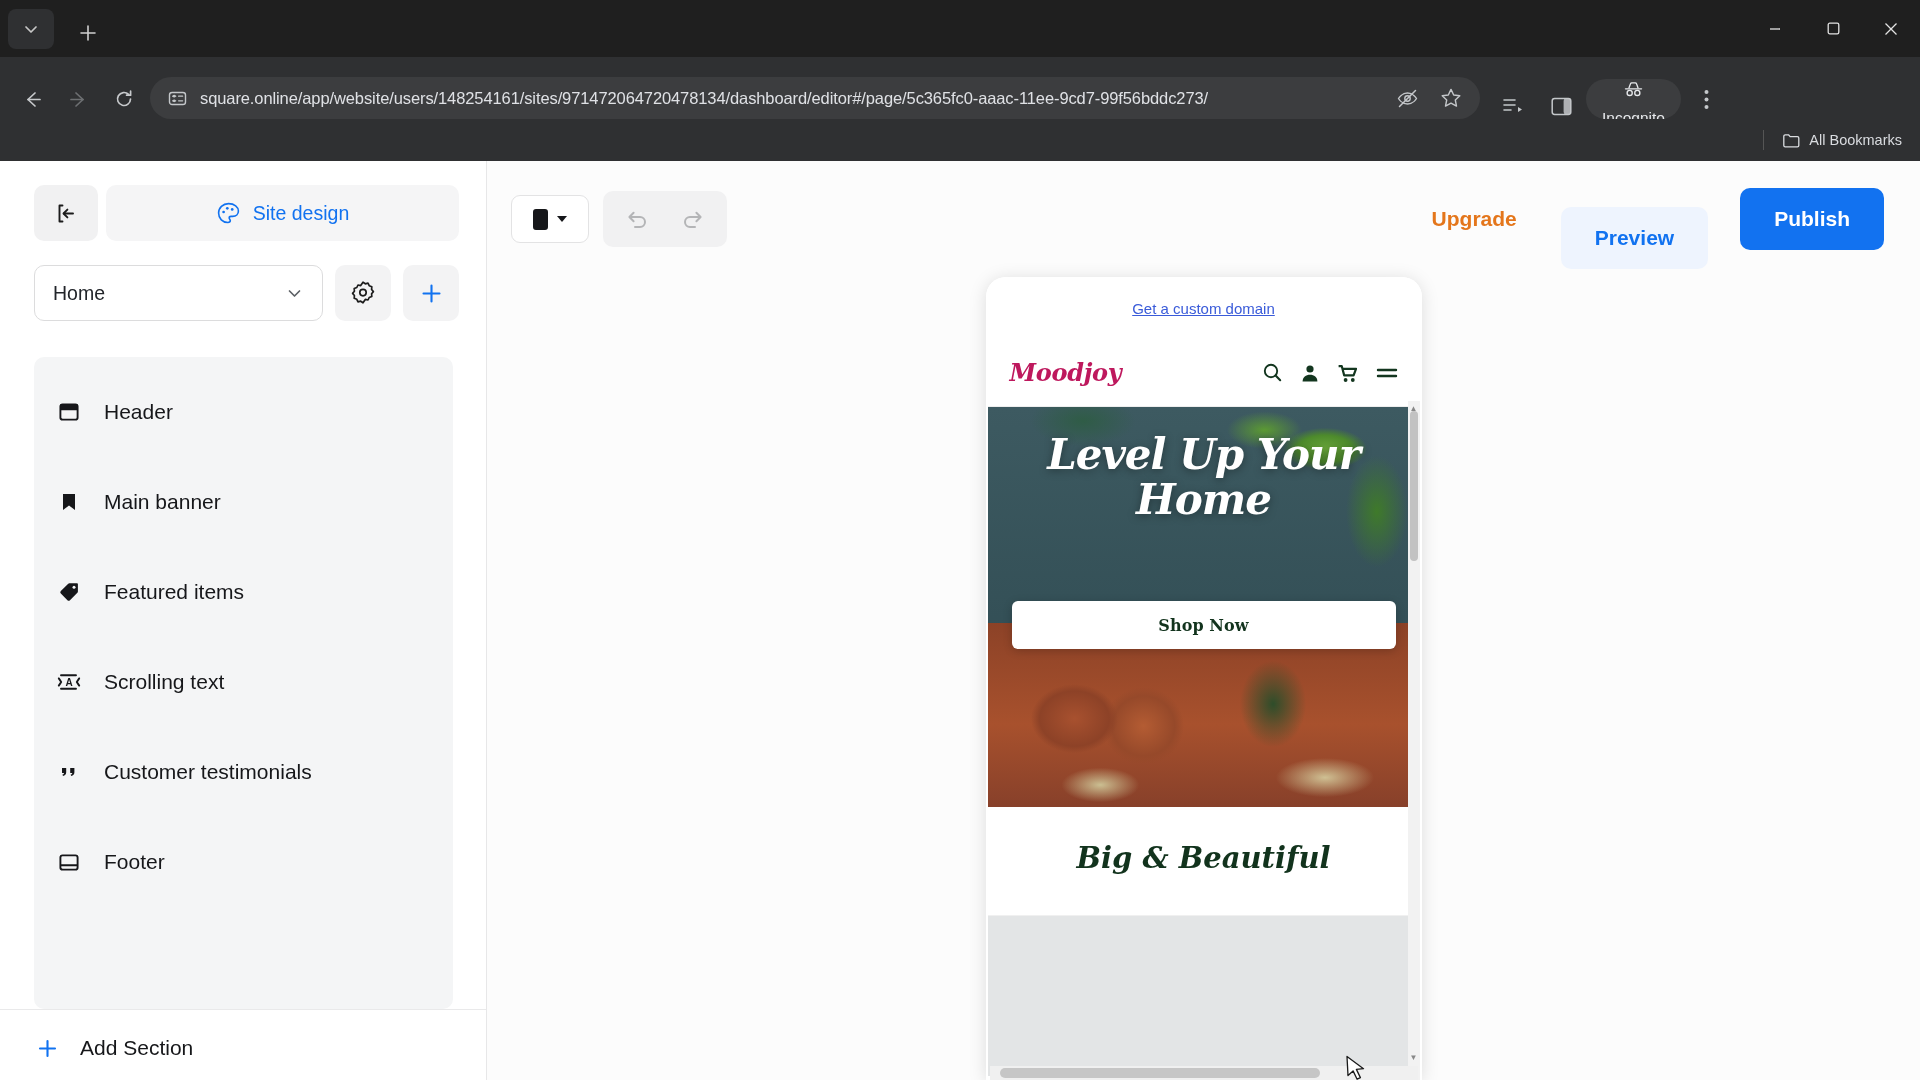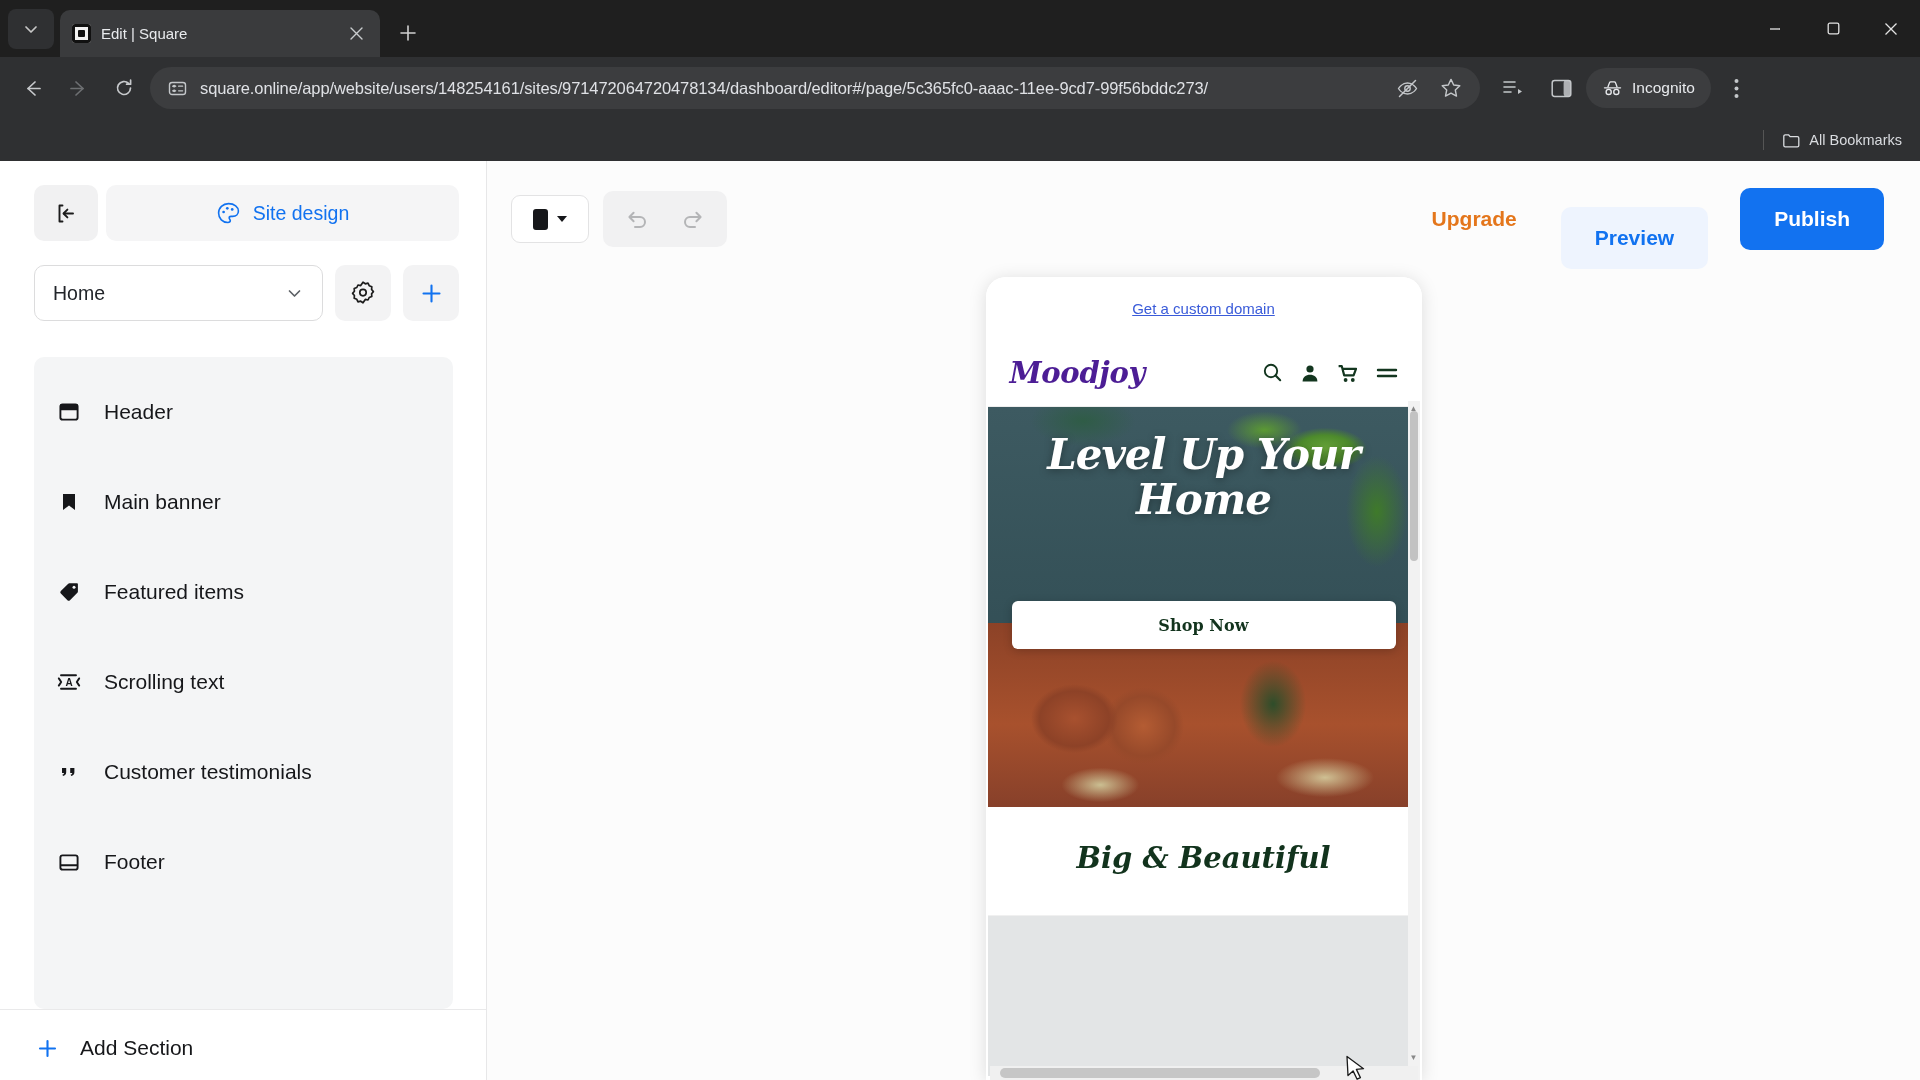--- a/index.html
+++ b/index.html
@@ -40,39 +40,39 @@
   .new-tab {
     width:36px; height:36px; margin:0 0 6px 10px; border-radius:50%;
     display:flex; align-items:center; justify-content:center; color:#cfcfcf; font-size:22px; font-weight:300;
   }
   .win-ctrls {
     position:absolute; right:0; top:0; height:57px; display:flex; align-items:center;
   }
   .win-btn { width:58px; height:57px; display:flex; align-items:center; justify-content:center; color:#e3e3e3; }
 
   .toolbar {
-    height:62px; background:#2f3032; display:flex; align-items:center; gap:6px;
+    height:62px; background:#2f3032; display:flex; align-items:flex-end; gap:6px;
     padding:0 12px; flex:0 0 62px;
   }
   .nav-btn {
     width:40px; height:40px; border-radius:50%; display:flex; align-items:center;
     justify-content:center; color:#c7c9cc; font-size:20px; flex:0 0 40px;
   }
   .nav-btn.disabled { color:#6d6f72; }
   .omnibox {
     flex:1; height:42px; background:#3c3d3f; border-radius:22px; display:flex;
     align-items:center; padding:0 16px; gap:12px; min-width:0; max-width:1330px;
   }
   .omni-icon { width:22px; height:22px; flex:0 0 22px; color:#c4c7ca; display:flex; align-items:center; justify-content:center; }
   .omni-url { color:#dfe1e5; font-size:16.5px; white-space:nowrap; overflow:hidden; text-overflow:clip; flex:1; letter-spacing:-.1px;}
   .omni-right { display:flex; align-items:center; gap:18px; padding-left:10px;}
   .tb-icon { width:26px; height:26px; color:#c4c7ca; display:flex; align-items:center; justify-content:center; flex:0 0 26px;}
   .incognito-pill {
     height:40px; background:#3c3d3f; border-radius:20px; display:flex; align-items:center;
-    gap:9px; padding:0 16px; margin-left:6px;
+    gap:9px; padding:0 16px; margin-left:6px;flex-direction:column;
   }
   .incognito-pill span { color:#e8eaed; font-size:15.5px; }
   .menu-dots { width:40px; height:40px; display:flex; align-items:center; justify-content:center; color:#c4c7ca; font-size:20px;}
 
   .bookmarks {
     height:42px; background:#2f3032; display:flex; align-items:center;
     justify-content:flex-end; padding:0 18px; gap:10px; flex:0 0 42px;
   }
   .bm-sep { width:1px; height:20px; background:#555; margin-right:8px;}
   .bm-item { display:flex; align-items:center; gap:8px; color:#dadce0; font-size:14.5px;text-align:center; }
@@ -165,21 +165,21 @@
     height:62px; display:flex; align-items:center; justify-content:center; background:#fff;
   }
   .phone-domainbar a { color:#3a5bd9; font-size:15px; text-decoration:underline; }
 
   .phone-inner { margin:0 2px; background:#fff; position:relative; height:calc(100% - 62px); overflow:hidden;}
 
   .site-header {
     height:68px; display:flex; align-items:center; justify-content:space-between;
     padding:0 22px; background:#fff; border-bottom:1px solid #eee;
   }
-  .brand { font-family:"DejaVu Serif", serif; font-style:italic; font-weight:700; font-size:29px; color:#4c1d95; letter-spacing:-.3px;}
+  .brand { font-family:"DejaVu Serif", serif; font-style:italic; font-weight:700; font-size:24px; color:#be185d; letter-spacing:-.3px;}
   .hdr-icons { display:flex; align-items:center; gap:17px; color:#13361f;}
 
   .hero { position:relative; height:400px; overflow:hidden;
     background:linear-gradient(180deg,#3f5d63 0%,#355258 38%,#6b4a3a 62%,#9e4f32 100%); }
   .hero-veg-top { position:absolute; inset:0 0 42% 0;
     background:
       radial-gradient(ellipse 60px 30px at 78% 18%, #6aa83a 0%, #4d8a2c 45%, transparent 70%),
       radial-gradient(ellipse 52px 26px at 64% 10%, #5c9a33 0%, transparent 72%),
       radial-gradient(ellipse 44px 80px at 90% 45%, #3f7a2a 0%, transparent 70%),
       radial-gradient(ellipse 70px 34px at 22% 6%, #2f5c46 0%, transparent 75%),
@@ -230,31 +230,20 @@
 
 <div class="browser">
 
   <div class="tabstrip">
     <div class="tab-chev">
       <svg width="16" height="16" viewBox="0 0 16 16" fill="none">
           <path d="M3 6l5 5 5-5" stroke="currentColor" stroke-width="1.7" stroke-linecap="round" stroke-linejoin="round"></path>
         </svg>
     </div>
 
-    <div class="tab">
-      <div class="tab-favicon">
-          <i></i>
-        </div>
-      <div class="tab-title">Edit | Square</div>
-      <div class="tab-close">
-        <svg width="13" height="13" viewBox="0 0 13 13">
-            <path d="M1 1l11 11M12 1L1 12" stroke="currentColor" stroke-width="1.4" stroke-linecap="round"></path>
-          </svg>
-      </div>
-    </div>
 
     <div class="new-tab">
       <svg width="18" height="18" viewBox="0 0 18 18">
           <path d="M9 2v14M2 9h14" stroke="currentColor" stroke-width="1.6" stroke-linecap="round"></path>
         </svg>
     </div>
 
     <div class="win-ctrls">
       <div class="win-btn">
         <svg width="14" height="14" viewBox="0 0 14 14">

